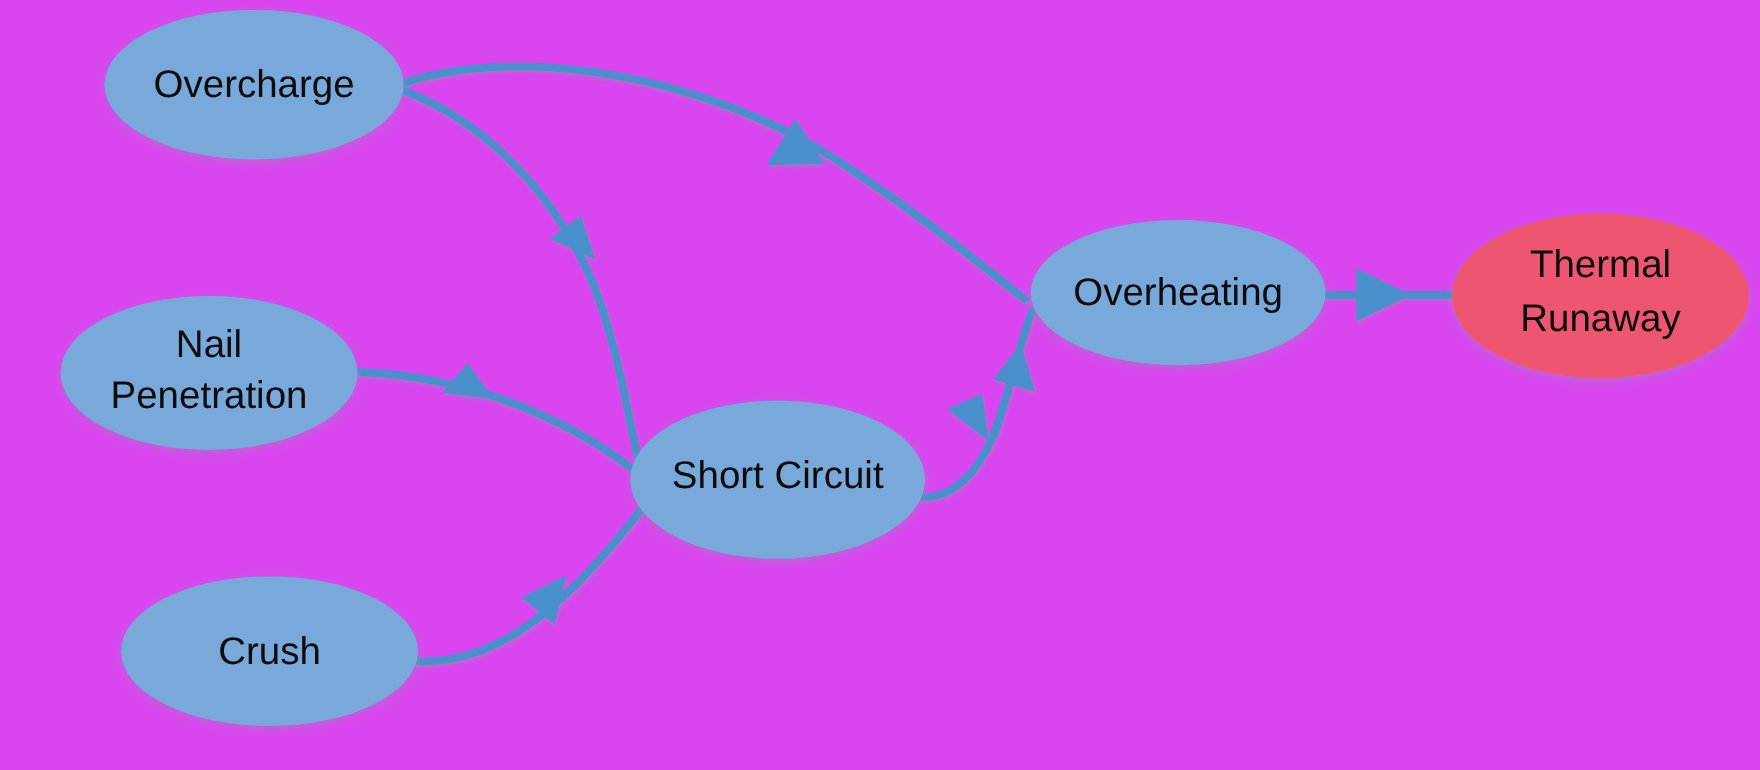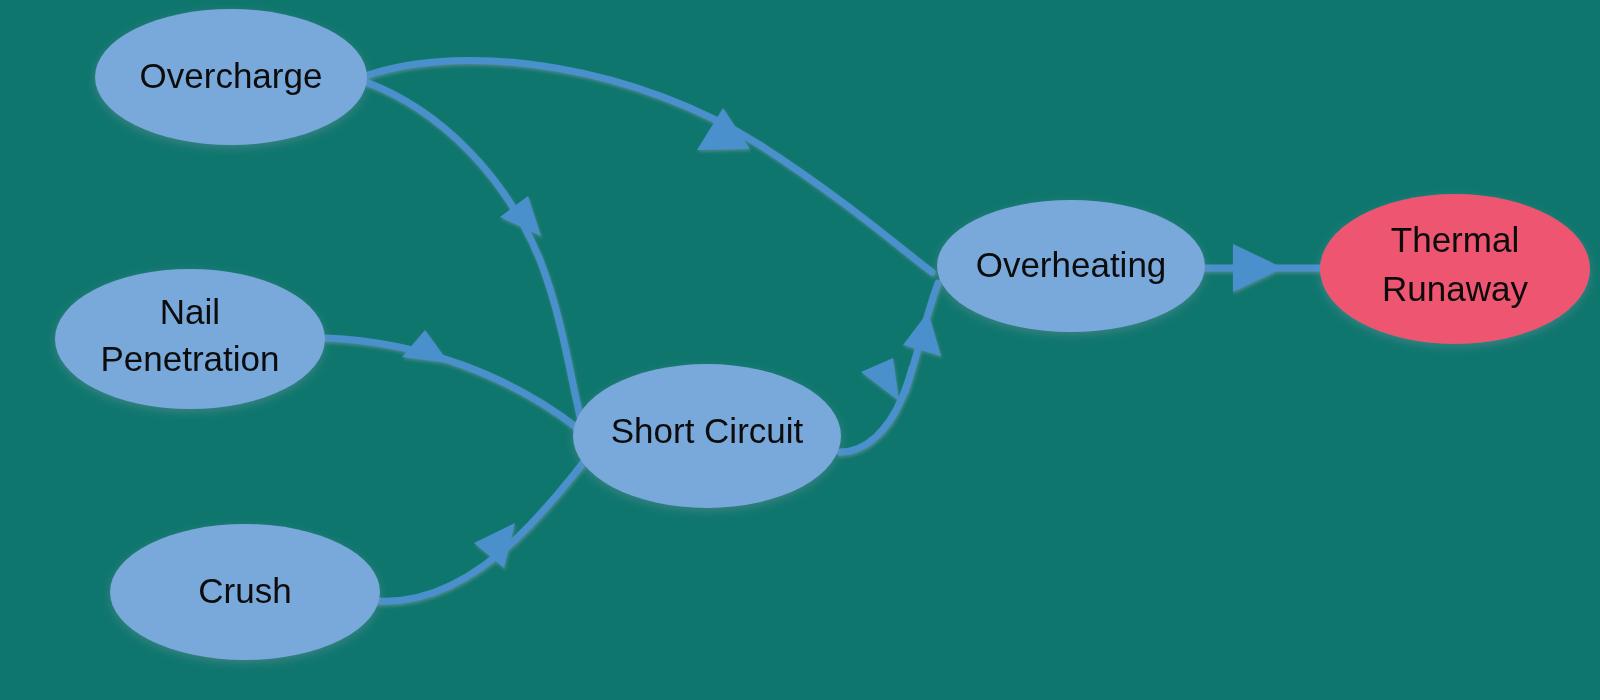--- a/index.html
+++ b/index.html
@@ -8,21 +8,21 @@
     padding: 0;
     background: #ffffff;
   }
   body {
     font-family: "Liberation Sans", sans-serif;
   }
   #canvas {
     position: relative;
     width: 1600px;
     height: 700px;
-    background: #0f766e;
+    background: #d946ef;
     overflow: hidden;
   }
   #diagram-svg {
     position: absolute;
     top: 0;
     left: 0;
     width: 1600px;
     height: 700px;
   }
   .node-label {

